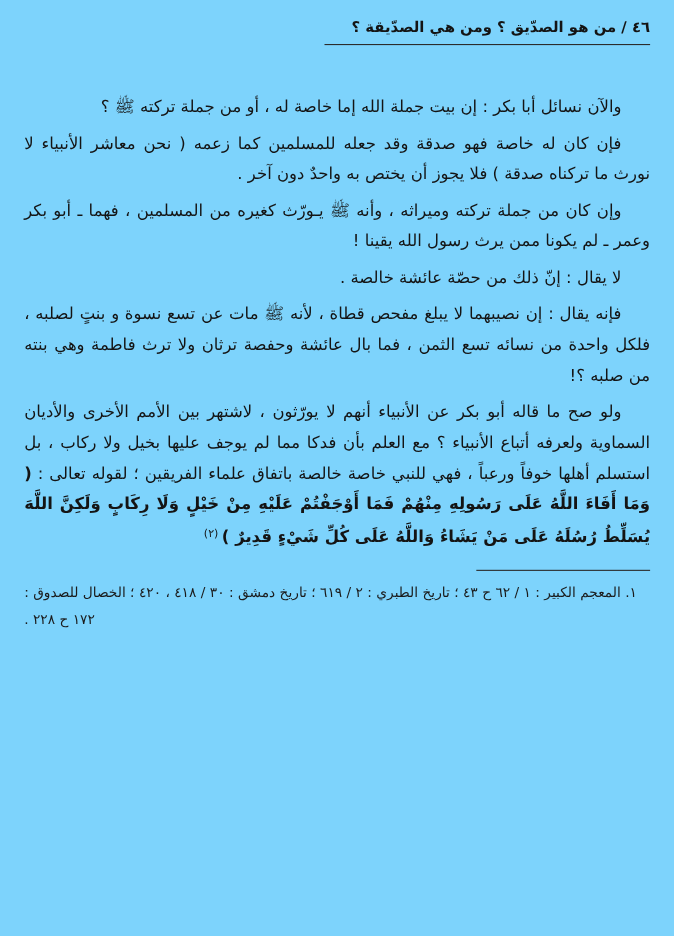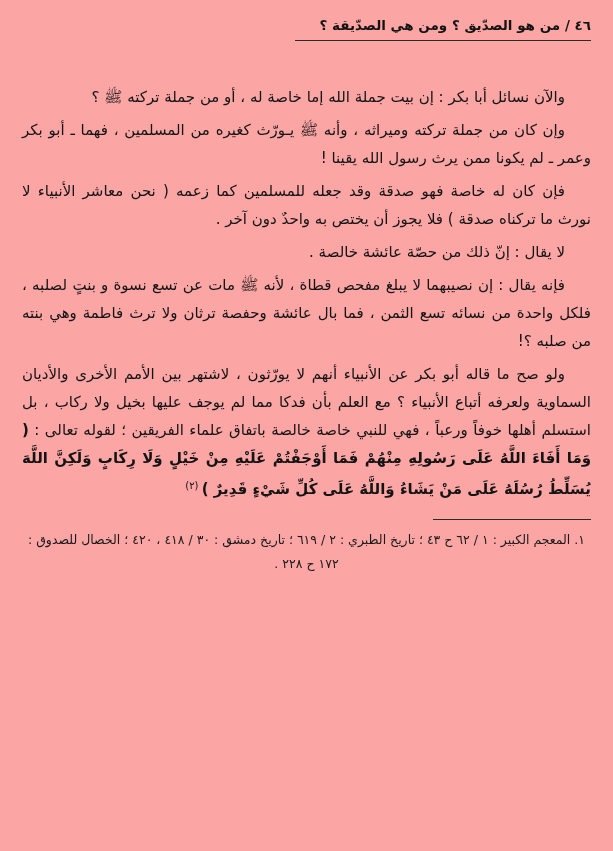--- a/index.html
+++ b/index.html
@@ -5,21 +5,21 @@
   * { box-sizing: border-box; margin: 0; padding: 0; }
   html, body { background: #ffffff; }
   body {
     font-family: "DejaVu Sans", "Liberation Sans", sans-serif;
     width: 613px;
     margin: 0;
   }
   .page {
     width: 613px;
     height: 851px;
-    background: #fca5a5;
+    background: #7dd3fc;
     color: #141414;
     direction: rtl;
     padding: 16px 22px 0 22px;
     overflow: hidden;
   }
   .page-header { margin-bottom: 42px; }
   .header-title {
     font-size: 13.5px;
     font-weight: bold;
     text-align: right;
@@ -56,39 +56,39 @@
     margin-top: 16px;
     font-size: 12.5px;
     line-height: 24px;
     color: #1a1a1a;
   }
   .footnote-rule {
     width: 158px;
     border-top: 1.4px solid #2b2b2b;
     margin-bottom: 8px;
   }
-  .footnote { text-align: center; margin: 0; }
+  .footnote { text-align: left; margin: 0; }
 </style>
 </head>
 <body>
 
 <div class="page">
 
   <header class="page-header">
     <div class="header-title">٤٦ / من هو الصدّيق ؟ ومن هي الصدّيقة ؟</div>
     <div class="header-rule"></div>
   </header>
 
   <main class="page-body">
 
     <p class="para">والآن نسائل أبا بكر : إن بيت جملة الله إما خاصة له ، أو من جملة تركته ﷺ ؟</p>
 
+    <p class="para">فإن كان له خاصة فهو صدقة وقد جعله للمسلمين كما زعمه ( نحن معاشر الأنبياء لا نورث ما تركناه صدقة ) فلا يجوز أن يختص به واحدٌ دون آخر .</p>
+
     <p class="para">وإن كان من جملة تركته وميراثه ، وأنه ﷺ يـورّث كغيره من المسلمين ، فهما ـ أبو بكر وعمر ـ لم يكونا ممن يرث رسول الله يقينا !</p>
-
-    <p class="para">فإن كان له خاصة فهو صدقة وقد جعله للمسلمين كما زعمه ( نحن معاشر الأنبياء لا نورث ما تركناه صدقة ) فلا يجوز أن يختص به واحدٌ دون آخر .</p>
 
     <p class="para">لا يقال : إنّ ذلك من حصّة عائشة خالصة .</p>
 
     <p class="para">فإنه يقال : إن نصيبهما لا يبلغ مفحص قطاة ، لأنه ﷺ مات عن تسع نسوة و بنتٍ لصلبه ، فلكل واحدة من نسائه تسع الثمن ، فما بال عائشة وحفصة ترثان ولا ترث فاطمة وهي بنته من صلبه ؟!</p>
 
 
     <p class="para"><span>ولو صح ما قاله أبو بكر عن الأنبياء أنهم لا يورّثون ، لاشتهر بين الأمم الأخرى والأديان السماوية ولعرفه أتباع الأنبياء ؟ مع العلم بأن فدكا مما لم يوجف عليها بخيل ولا ركاب ، بل استسلم أهلها خوفاً ورعباً ، فهي للنبي خاصة خالصة باتفاق علماء الفريقين ؛ لقوله تعالى : </span><span class="verse">( وَمَا أَفَاءَ اللَّهُ عَلَى رَسُولِهِ مِنْهُمْ فَمَا أَوْجَفْتُمْ عَلَيْهِ مِنْ خَيْلٍ وَلَا رِكَابٍ وَلَكِنَّ اللَّهَ يُسَلِّطُ رُسُلَهُ عَلَى مَنْ يَشَاءُ وَاللَّهُ عَلَى كُلِّ شَيْءٍ قَدِيرٌ )</span><span class="fn-marker"> (٢)</span></p>
 
 
   </main>

